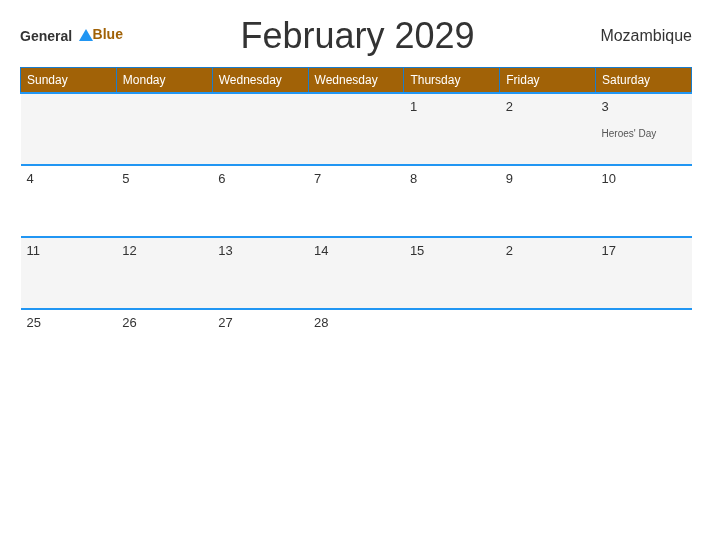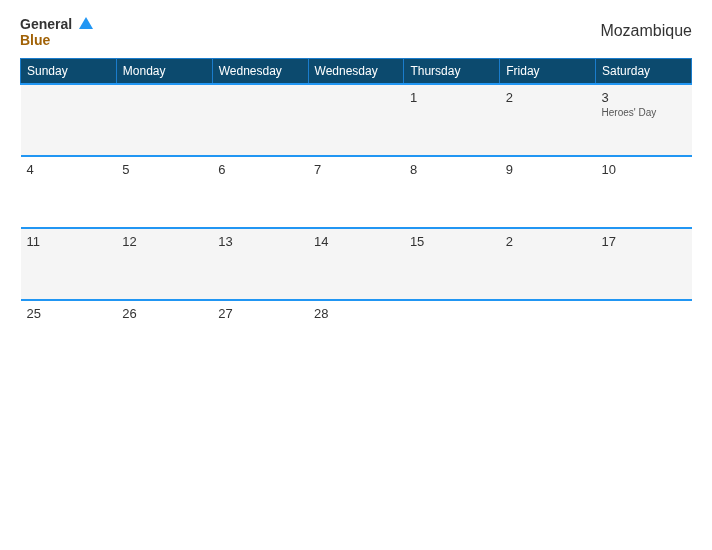--- a/index.html
+++ b/index.html
@@ -17,21 +17,21 @@
       padding: 15px 20px 15px 20px;
     }
     .header {
       display: flex;
       align-items: center;
       justify-content: space-between;
       margin-bottom: 10px;
     }
     .logo {
       display: flex;
-      flex-direction: column;
+      flex-direction: row;
       align-items: flex-start;
       line-height: 1.1;
     }
     .logo-general {
       font-size: 14px;
       font-weight: bold;
       color: #333;
     }
     .logo-blue {
       font-size: 14px;
@@ -61,21 +61,21 @@
       font-size: 16px;
       color: #333;
       text-align: right;
       min-width: 100px;
     }
     .calendar-grid {
       width: 100%;
       border-collapse: collapse;
     }
     .calendar-grid thead tr {
-      background: #0c4a6e;
+      background: #a16207;
     }
     .calendar-grid thead th {
       color: #fff;
       font-size: 12px;
       font-weight: normal;
       padding: 5px 6px;
       text-align: left;
       border: 1px solid #1a7ccc;
       width: 14.28%;
     }
@@ -101,35 +101,36 @@
     }
     .day-number {
       font-size: 13px;
       color: #333;
       display: block;
     }
     .holiday-label {
       font-size: 10px;
       color: #555;
       display: block;
-      margin-top: 2px;
+      margin-top: 14px;
     }
   </style>
 </head>
 <body>
 
 <div class="calendar-container">
   <div class="header">
     <div class="logo">
       <div>
         <span class="logo-general">General</span>
         <span class="logo-triangle"></span>
       </div>
       <span class="logo-blue">Blue</span>
     </div>
+    <div class="month-title">February 2029</div>
     <div class="country">Mozambique</div>
   </div>
 
   <table class="calendar-grid">
     <thead>
       <tr>
       <th>Sunday</th>
           <th>Monday</th>
           <th>Wednesday</th>
           <th>Wednesday</th>

